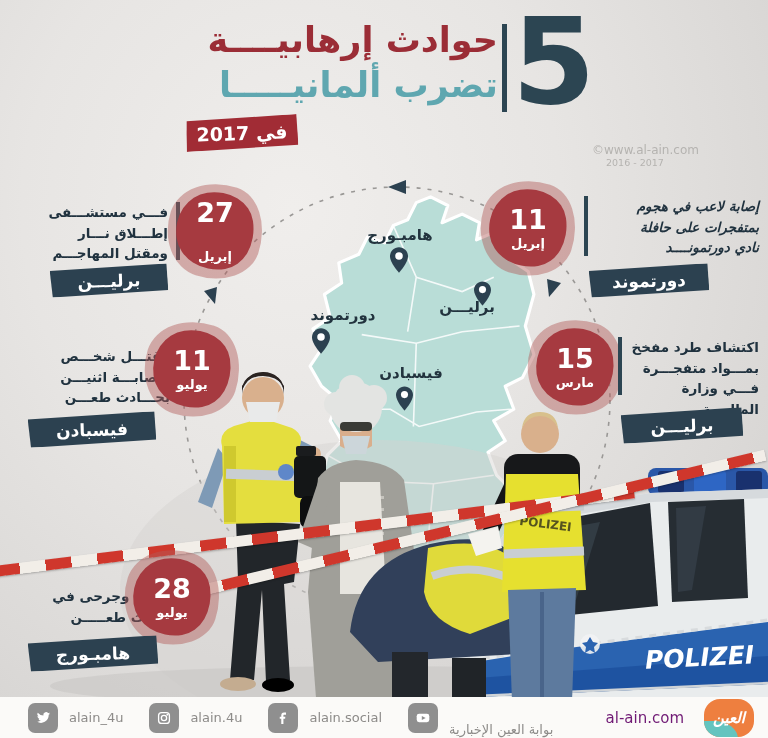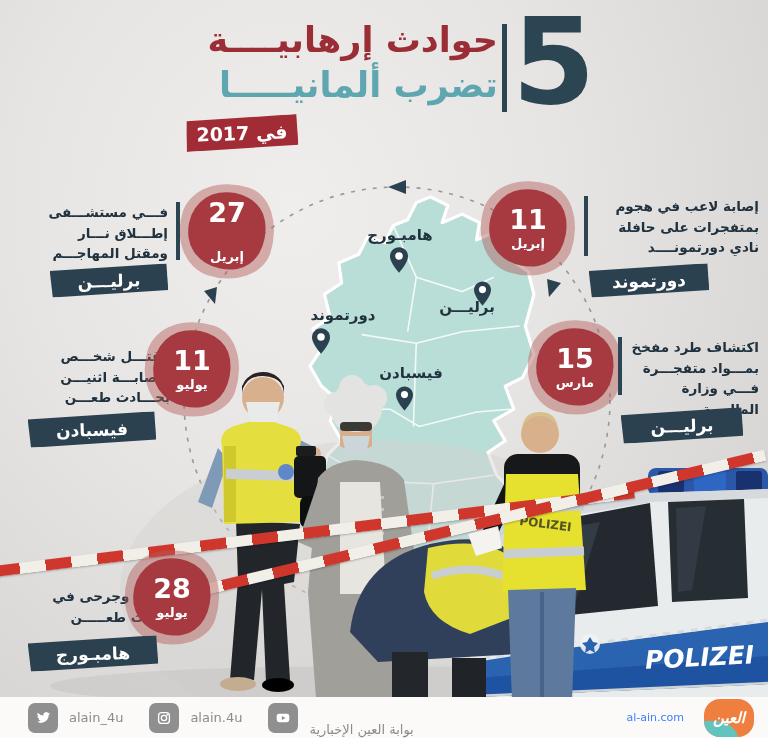--- a/index.html
+++ b/index.html
@@ -43,39 +43,43 @@
   
   .tape{height:11px;background:repeating-linear-gradient(90deg,#cf372c 0 26px,#f2eee8 26px 52px);
     box-shadow:0 1px 2px rgba(0,0,0,.25);transform-origin:left center;}
 
   
   .footer{left:0;top:697px;width:768px;height:41px;background:#fbfaf8;display:flex;align-items:center;
     padding:0 14px 0 28px;box-sizing:border-box;gap:10px;}
   .soc{display:flex;align-items:center;gap:11px;margin-right:16px;}
   .soc-ico{width:30px;height:30px;border-radius:7px;background:#8f8f8f;display:flex;align-items:center;justify-content:center;}
   .soc-label{font-size:13px;color:#8d8b89;}
-  .site{margin-left:auto;font-size:11px;color:#3b82f6;margin-right:10px;}
+  .site{margin-left:auto;font-size:15px;color:#701a75;margin-right:10px;}
   .logo{width:50px;height:38px;border-radius:16px;background:#ee7f3f;position:relative;overflow:hidden;
     display:flex;align-items:center;justify-content:center;}
   .logo .wave{position:absolute;left:0;bottom:-2px;width:34px;height:18px;background:#63c4bf;
     border-radius:0 70% 0 8px / 0 100% 0 8px;}
   .logo .txt{position:relative;color:#fff;font-weight:bold;font-size:15px;font-style:italic;direction:rtl;}
 </style>
 </head>
 <body>
 
 <div class="stage">
 
   <div class="abs big-count">5</div>
   <div class="abs divider"></div>
   <div class="abs title">
     <div class="l1">حوادث إرهابيــــة</div>
     <div class="l2">تضرب ألمانيـــــا</div>
   </div>
   <div class="abs year-badge">في 2017</div>
+  <div class="abs watermark">
+    <div class="w1">©www.al-ain.com</div>
+    <div class="w2">2016 - 2017</div>
+  </div>
 
   <svg class="abs" style="left:0;top:0;" width="768" height="738" viewBox="0 0 768 738">
     <circle cx="397" cy="400" r="213" fill="none" stroke="#9a9896" stroke-width="1.6" stroke-dasharray="4 7"></circle>
     <polygon points="406,180 406,194 388,187" fill="#2c4150"></polygon>
     <polygon points="547,279 561,283 549,297" fill="#2c4150"></polygon>
     <polygon points="217,287 204,291 215,304" fill="#2c4150"></polygon>
   </svg>
 
   <svg class="abs" style="left:278px;top:194px;" width="288" height="462" viewBox="0 0 200 322">
     <path d="M96 6 L106 2 L118 8 L114 20 L128 14 L140 20 L138 32 L152 26 L166 34 L162 46 L174 54 L178 70 L172 92 L178 112 L170 128 L158 134 L164 150 L150 158 L158 172 L146 180 L152 196 L166 210 L176 224 L168 240 L172 258 L158 266 L140 272 L124 264 L108 272 L92 266 L76 274 L60 268 L52 252 L58 236 L48 222 L52 206 L42 196 L30 198 L34 182 L44 172 L36 158 L42 144 L30 134 L22 120 L30 108 L24 94 L36 86 L32 70 L44 62 L42 48 L56 42 L62 30 L74 34 L80 22 L90 18 Z" fill="#b9ddd7" stroke="#ffffff" stroke-width="2.2" stroke-linejoin="round"></path>
@@ -116,31 +120,31 @@
     </svg>
 
   <div class="abs" style="left:38px;top:202px;display:flex;align-items:flex-start;">
     <div class="inc-text" style="width:130px;">
       <div>فـــي مستشـــفى</div>
       <div>إطـــلاق نـــار</div>
       <div>ومقتل المهاجـــم</div>
     </div>
     <div class="vbar" style="height:58px;margin-left:8px;"></div>
   </div>
-  <div class="abs badge" style="left:188px;top:192px;gap:20px;">
+  <div class="abs badge" style="left:176px;top:192px;gap:20px;">
     <span class="day">27</span>
     <span class="mon">إبريل</span>
   </div>
   <div class="abs city-badge" style="left:50px;top:265px;width:118px;height:31px;">برليـــن</div>
 
   <div class="abs badge" style="left:489px;top:189px;">
     <span class="day">11</span>
     <span class="mon">إبريل</span>
   </div>
-  <div class="abs" style="left:584px;top:196px;display:flex;align-items:flex-start;">
+  <div class="abs" style="left:584px;top:196px;display:flex;align-items:flex-start;font-style:italic;">
     <div class="vbar" style="height:60px;margin-right:9px;"></div>
     <div class="inc-text" style="width:162px;">
       <div>إصابة لاعب في هجوم</div>
       <div>بمتفجرات على حافلة</div>
       <div>نادي دورتمونــــد</div>
     </div>
   </div>
   <div class="abs city-badge" style="left:589px;top:265px;width:120px;height:31px;">دورتموند</div>
 
   <div class="abs" style="left:38px;top:346px;display:flex;align-items:flex-start;">
@@ -294,20 +298,28 @@
             <rect x="6" y="6" width="18" height="18" rx="5" fill="none" stroke="#fff" stroke-width="2.2"></rect>
             <circle cx="15" cy="15" r="4.4" fill="none" stroke="#fff" stroke-width="2.2"></circle>
             <circle cx="20.6" cy="9.4" r="1.6" fill="#fff"></circle>
           </svg>
       </span>
       <span class="soc-label">alain.4u</span>
     </div>
     <div class="soc">
       <span class="soc-ico">
         <svg width="18" height="18" viewBox="0 0 30 30">
+            <path fill="#fff" d="M17.2 9.6h2.8V5.9h-3.3c-3 0-4.6 1.9-4.6 4.7v2.3H9.6v3.3h2.5V25h3.6v-8.8h2.8l.4-3.3h-3.2v-2c0-.8.3-1.3 1.5-1.3z"></path>
+          </svg>
+      </span>
+      <span class="soc-label">alain.social</span>
+    </div>
+    <div class="soc">
+      <span class="soc-ico">
+        <svg width="18" height="18" viewBox="0 0 30 30">
             <rect x="4.5" y="8" width="21" height="14" rx="4" fill="#fff"></rect>
             <polygon points="13,11.5 13,18.5 19.5,15" fill="#8f8f8f"></polygon>
           </svg>
       </span>
       <span class="soc-label" style="direction:rtl;margin-top:24px;">بوابة العين الإخبارية</span>
     </div>
     <span class="site">al-ain.com</span>
     <div class="logo">
       <span class="wave"></span>
       <span class="txt">العين</span>

